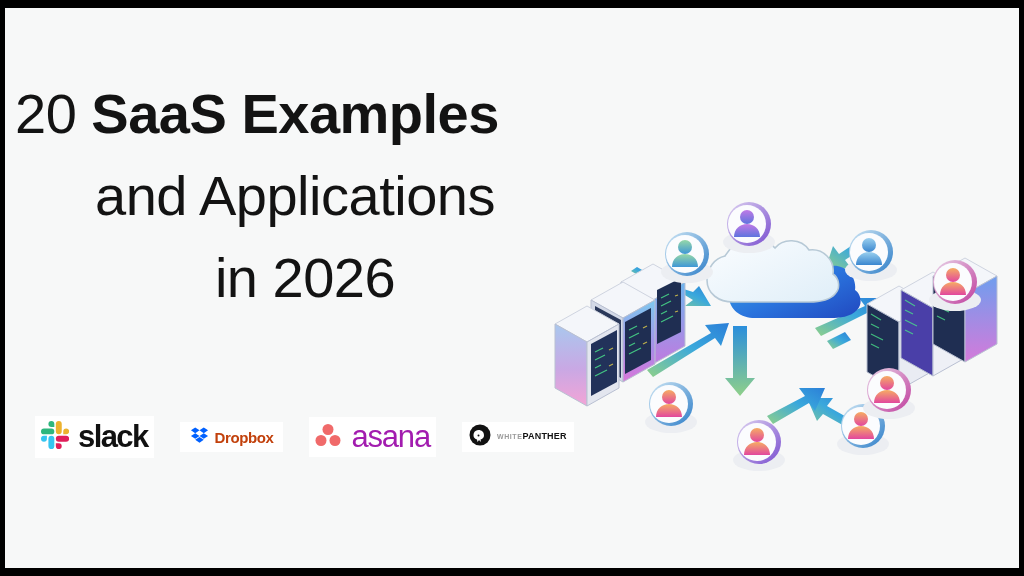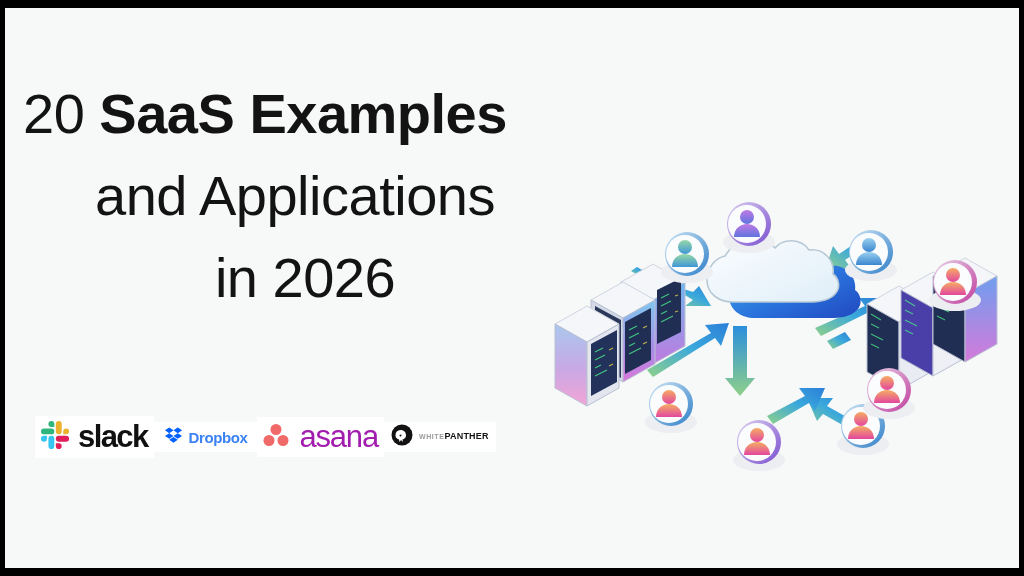--- a/index.html
+++ b/index.html
@@ -34,40 +34,40 @@
   }
   .h-line {
     font-size: 56px;
     letter-spacing: -0.5px;
     white-space: nowrap;
   }
   .h-line.l1 {
     text-align: left;
     padding-left: 10px;
     margin-bottom: 26px;
-    margin-left: 8px;
   }
   .h-line.l2 {
     text-align: center;
     margin-bottom: 26px;
   }
   .h-line.l3 {
     text-align: center;
     padding-left: 20px;
   }
   .h-reg { font-weight: 400; }
   .h-bold { font-weight: 700; }
 
   
   .logos {
     position: absolute;
     left: 30px;
     top: 408px;
     display: flex;
     align-items: center;
+    gap: 26px;
   }
   .logo-chip {
     background: #ffffff;
     display: flex;
     align-items: center;
     justify-content: center;
     box-sizing: border-box;
   }
   .logo-slack { height: 42px; padding: 2px 6px; gap: 9px; }
   .logo-dropbox { height: 30px; padding: 3px 10px; gap: 6px; }
@@ -76,21 +76,21 @@
 
   .slack-word {
     font-size: 31px;
     font-weight: 700;
     color: #111111;
     letter-spacing: -1.6px;
   }
   .dropbox-word {
     font-size: 15px;
     font-weight: 700;
-    color: #3b82f6;
+    color: #c2410c;
     letter-spacing: -0.4px;
   }
   .asana-word {
     font-size: 31px;
     font-weight: 500;
     color: #a21caf;
     letter-spacing: -1.2px;
   }
   .panther-text {
     display: flex;

